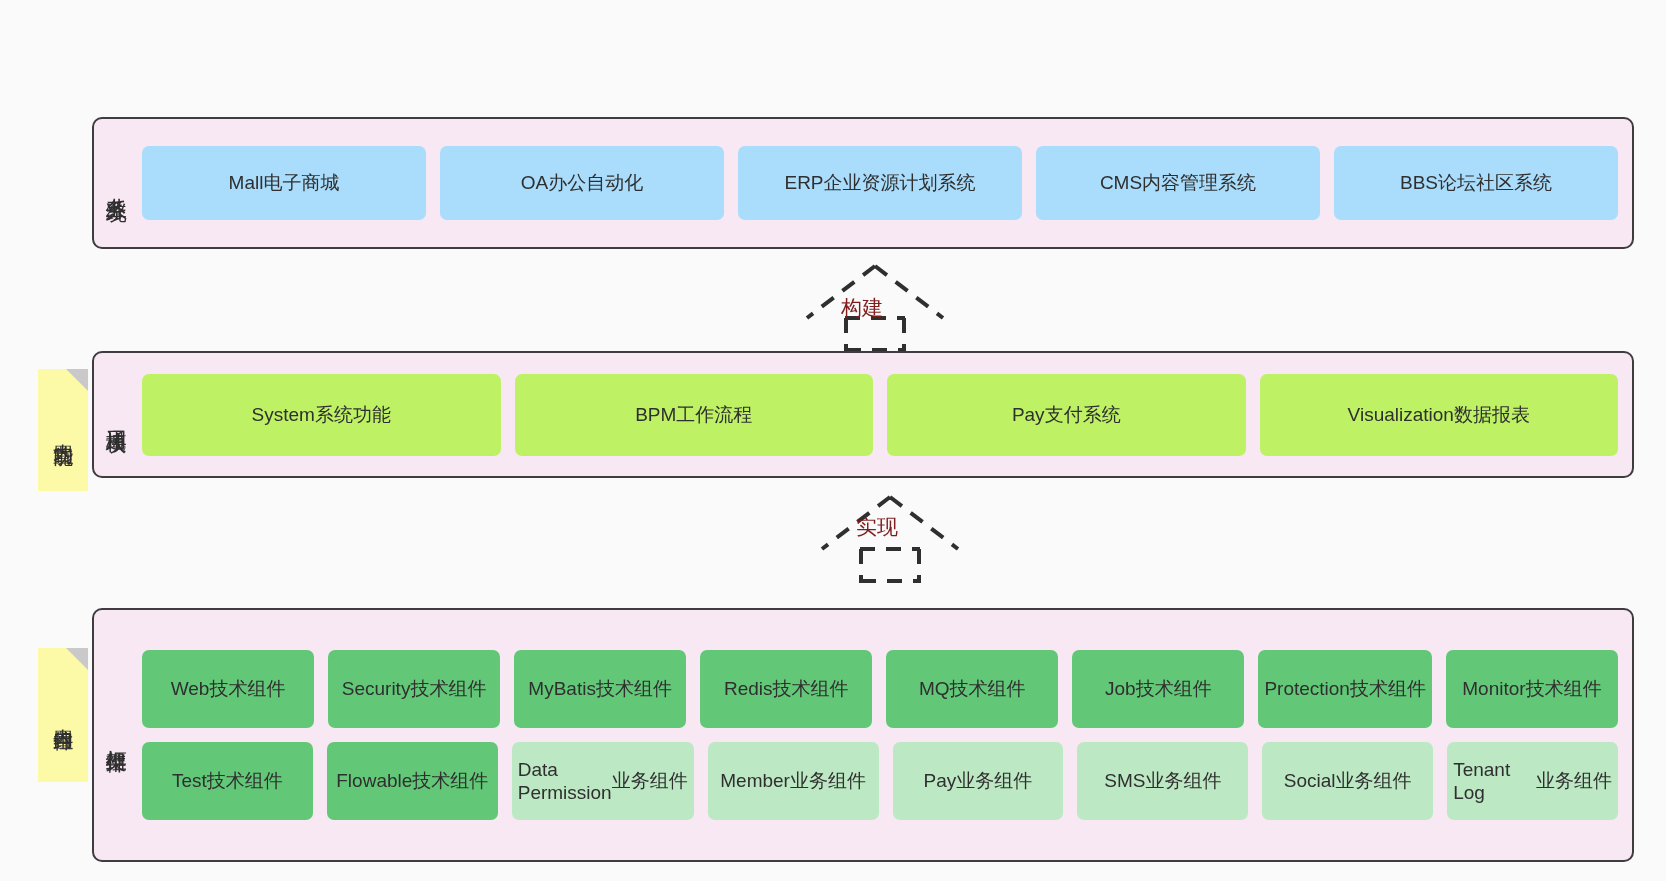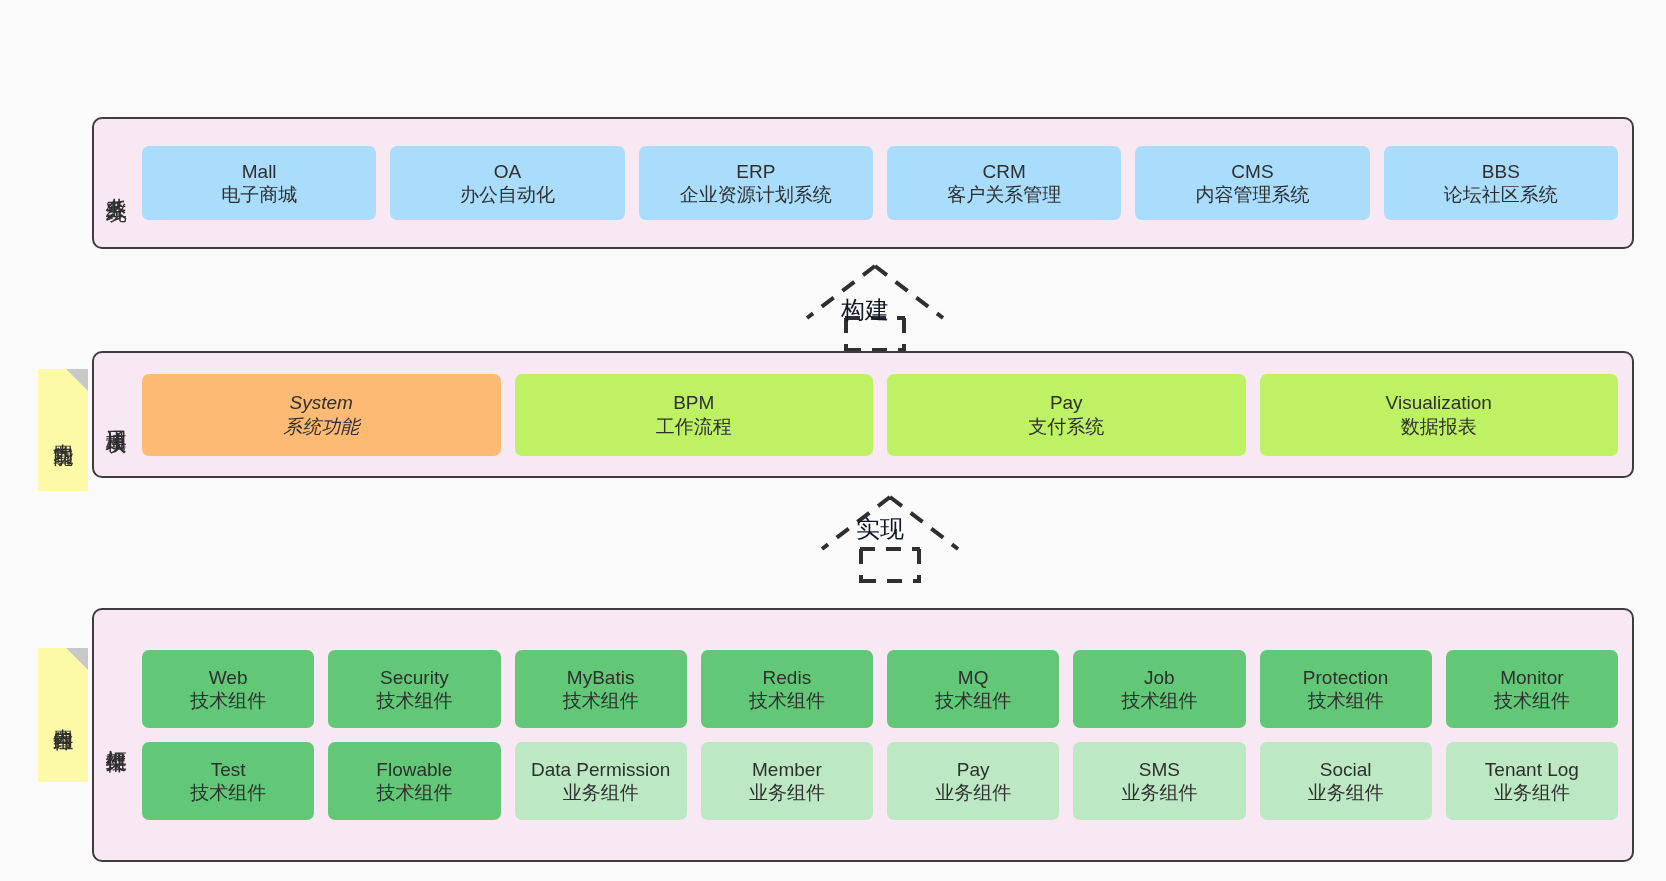--- a/index.html
+++ b/index.html
@@ -63,41 +63,41 @@
   .row {
     display: flex;
     gap: 14px;
   }
 
   
   .node {
     flex: 1 1 0;
     border-radius: 7px;
     display: flex;
-    flex-direction: column;
+    flex-direction: row;
     align-items: center;
     justify-content: center;
-    text-align: right;
+    text-align: left;
     font-size: 19px;
     line-height: 1.22;
     color: #2f2f2f;
     padding: 4px 6px;
     box-sizing: border-box;
     user-select: none;
   }
   .node .n-name { white-space: normal; }
   .node .n-sub  { white-space: nowrap; }
 
   .h-biz   { height: 74px; }
   .h-mod   { height: 82px; }
   .h-frame { height: 78px; }
 
   
   .c-blue        { background: #aadcfb; }
-  .c-red         { background: #fdba74; font-style: italic; }
+  .c-red         { background: #bef264; }
   .c-pink        { background: #bef264; }
   .c-green       { background: #62c878; }
   .c-green-light { background: #bde8c4; }
 
   
   .sticky {
     position: absolute;
     width: 50px;
     background: #fcfaa6;
     color: #2f2f2f;
@@ -119,22 +119,22 @@
     width: 0; height: 0;
     border-top: 22px solid #c9c9c9;
     border-left: 22px solid transparent;
   }
 
   
   .connector { position: absolute; }
   .connector svg { display: block; overflow: visible; }
   .conn-label {
     position: absolute;
-    font-size: 24px;
-    color: #0f172a;
+    font-size: 21px;
+    color: #7f1d1d;
     background: transparent;
     white-space: nowrap;
     user-select: none;
   }
 </style>
 </head>
 <body>
 
 <div id="canvas">
 
@@ -146,24 +146,20 @@
           <span class="n-name">Mall</span>
           <span class="n-sub">电子商城</span>
         </div>
         <div class="node c-blue h-biz">
           <span class="n-name">OA</span>
           <span class="n-sub">办公自动化</span>
         </div>
         <div class="node c-blue h-biz">
           <span class="n-name">ERP</span>
           <span class="n-sub">企业资源计划系统</span>
-        </div>
-        <div class="node c-blue h-biz">
-          <span class="n-name">CRM</span>
-          <span class="n-sub">客户关系管理</span>
         </div>
         <div class="node c-blue h-biz">
           <span class="n-name">CMS</span>
           <span class="n-sub">内容管理系统</span>
         </div>
         <div class="node c-blue h-biz">
           <span class="n-name">BBS</span>
           <span class="n-sub">论坛社区系统</span>
         </div>
       </div>

